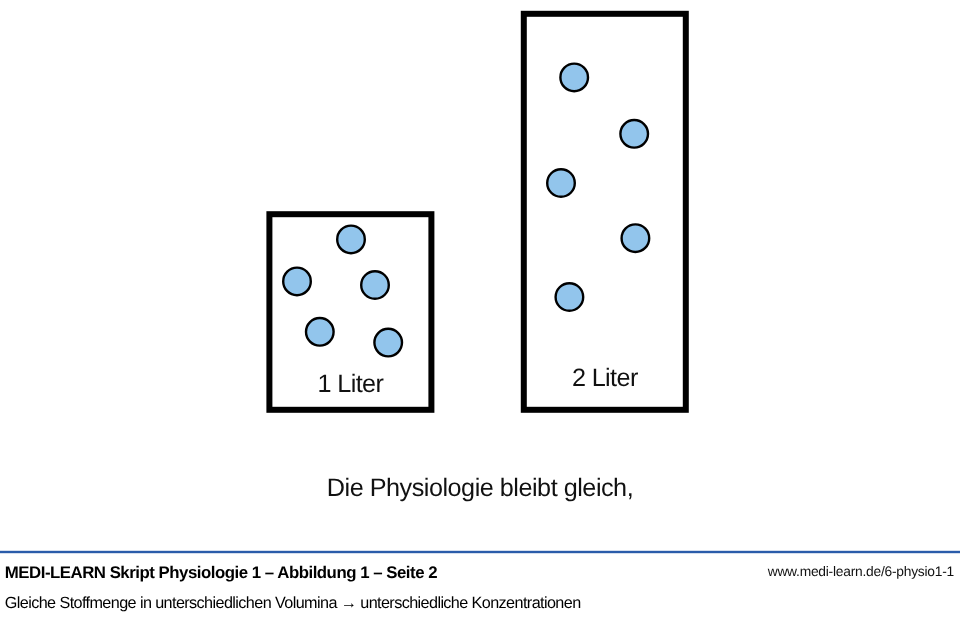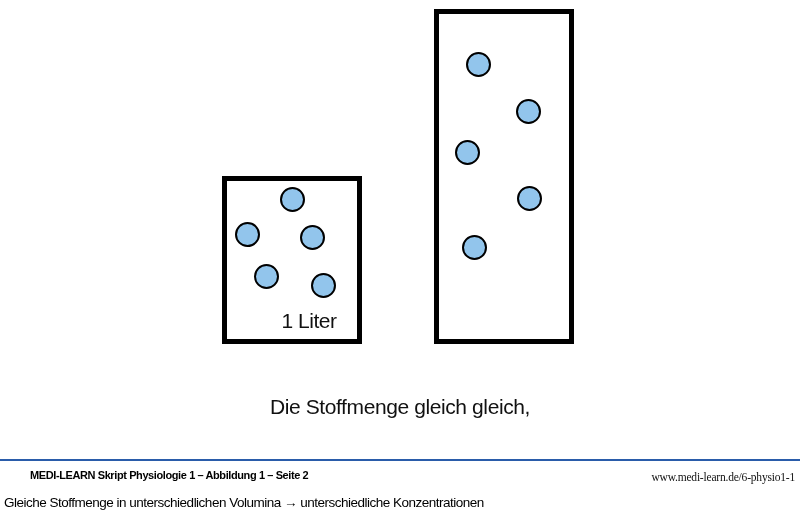--- a/index.html
+++ b/index.html
@@ -24,21 +24,20 @@
   .beaker-2 { left: 434px; top: 9px;   width: 140px; height: 335px; }
 
   .beaker-label {
     position: absolute;
     left: 0;
     width: 100%;
     text-align: center;
     font-size: 21px;
     letter-spacing: -0.5px;
     color: #111111;
-    padding-left: 17px;
   }
   .beaker-1 .beaker-label { bottom: 6px; }
   .beaker-2 .beaker-label { bottom: 11px; }
 
   .dot {
     position: absolute;
     width: 25px;
     height: 25px;
     box-sizing: border-box;
     border-radius: 50%;
@@ -72,35 +71,33 @@
     position: absolute;
     left: 0;
     top: 469px;
     width: 800px;
     height: 18px;
   }
   .footer-source {
     position: absolute;
     left: 4px;
     top: 0;
-    font-size: 11px;
+    font-size: 14px;
     font-weight: bold;
     letter-spacing: -0.4px;
     white-space: nowrap;
-    margin-left: 26px;
   }
   .footer-url {
     position: absolute;
     right: 5px;
     top: 2px;
     font-size: 11.5px;
     letter-spacing: -0.2px;
     white-space: nowrap;
     color: #111111;
-    font-family: Liberation Serif, serif;
   }
   .footer-summary {
     position: absolute;
     left: 4px;
     top: 495px;
     font-size: 13.5px;
     font-weight: normal;
     letter-spacing: -0.5px;
     white-space: nowrap;
   }
@@ -113,29 +110,30 @@
   <div class="beaker beaker-1">
     <div class="beaker-label">1 Liter</div>
   <div class="dot" style="left: 53px; top: 6px;"></div>
       <div class="dot" style="left: 8px; top: 41px;"></div>
       <div class="dot" style="left: 73px; top: 44px;"></div>
       <div class="dot" style="left: 27px; top: 83px;"></div>
       <div class="dot" style="left: 84px; top: 92px;"></div>
     </div>
 
   <div class="beaker beaker-2">
+    <div class="beaker-label">2 Liter</div>
   <div class="dot" style="left: 27px; top: 38px;"></div>
       <div class="dot" style="left: 77px; top: 85px;"></div>
       <div class="dot" style="left: 16px; top: 126px;"></div>
       <div class="dot" style="left: 78px; top: 172px;"></div>
       <div class="dot" style="left: 23px; top: 221px;"></div>
     </div>
 
   <div class="caption">
-    <div>Die Stoffmenge gleich gleich,</div>
+    <div>Die Physiologie bleibt gleich,</div>
   </div>
 
   <div class="footer-rule"></div>
 
   <div class="footer-row1">
     <span class="footer-source">MEDI-LEARN Skript Physiologie 1 – Abbildung 1 – Seite 2</span>
     <span class="footer-url">www.medi-learn.de/6-physio1-1</span>
   </div>
 
   <div class="footer-summary">Gleiche Stoffmenge in unterschiedlichen Volumina → unterschiedliche Konzentrationen</div>

